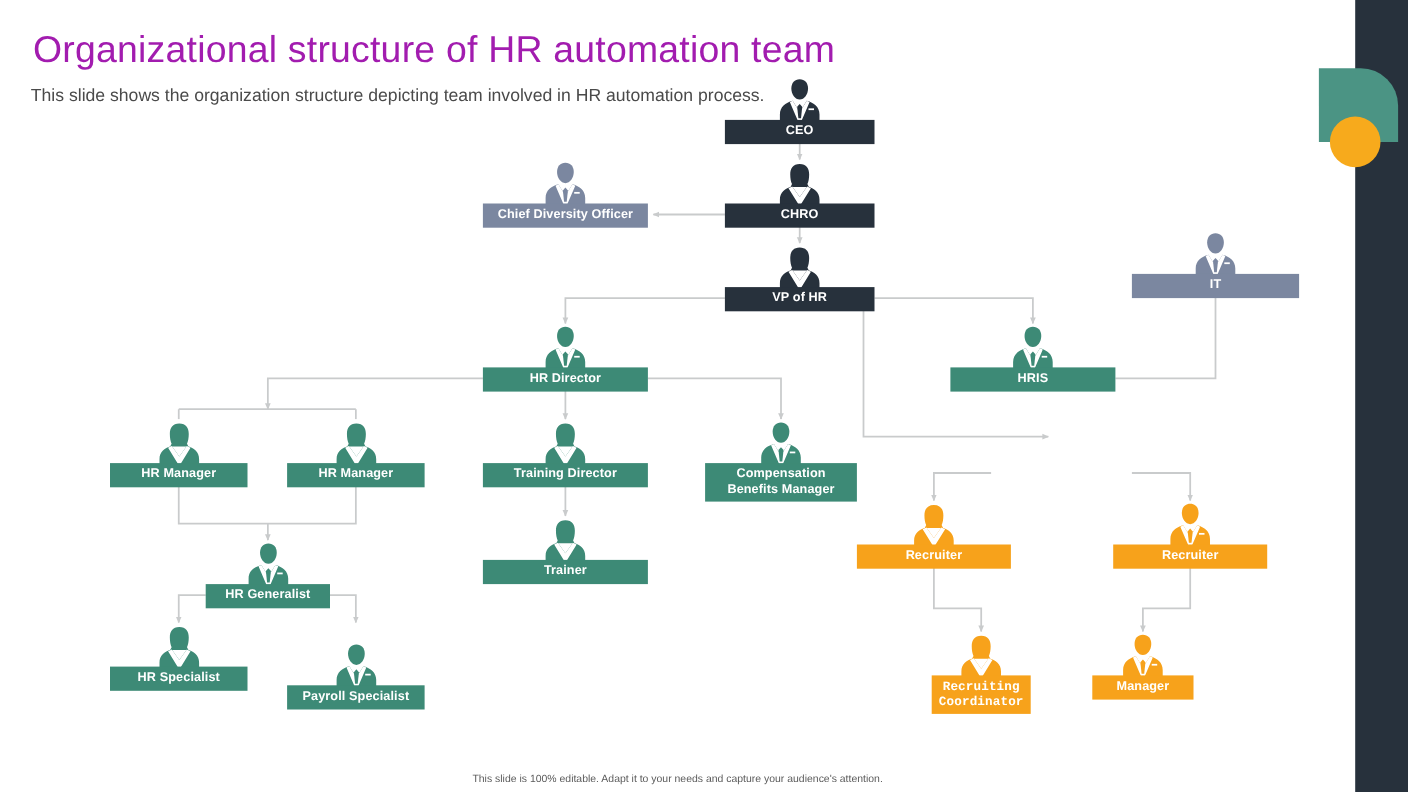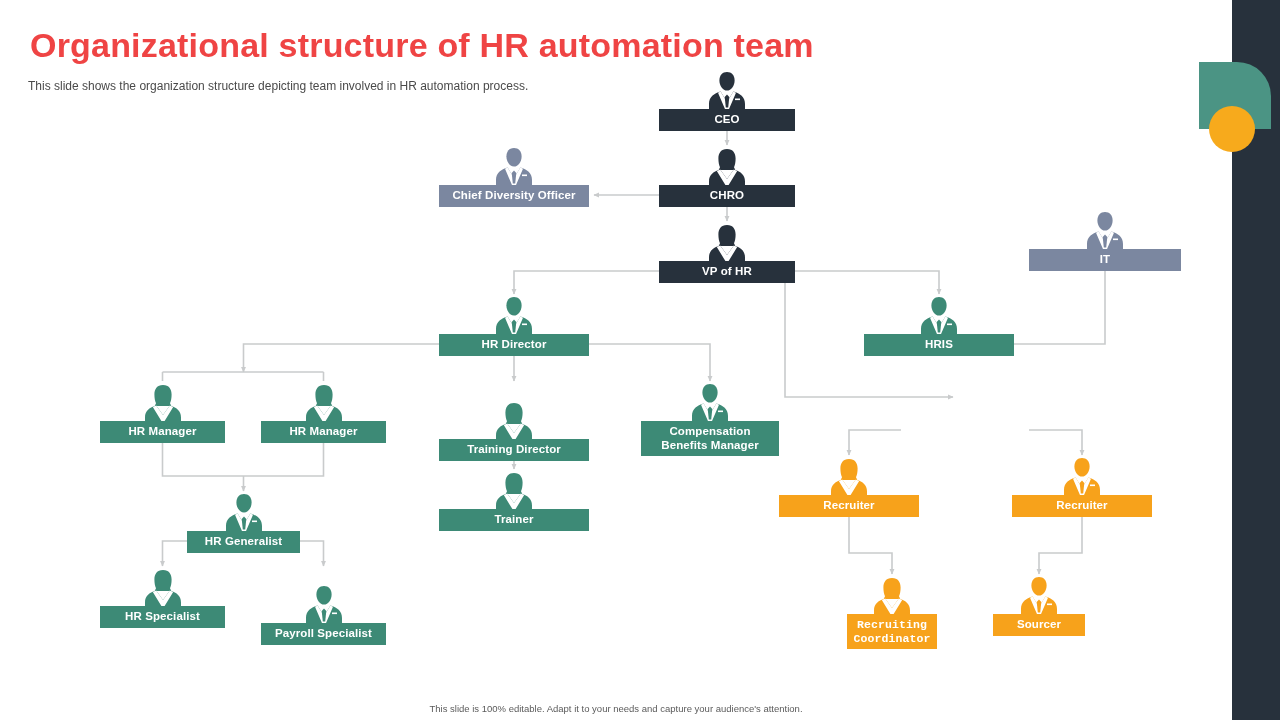--- a/index.html
+++ b/index.html
@@ -36,29 +36,29 @@
     width: 46px; height: 46px;
     border-radius: 50%;
     background: #f7aa1c;
   }
 
   
   .title {
     position: absolute;
     left: 30px; top: 26px;
     font-size: 34px;
-    font-weight: 700;
+    font-weight: 400;
     letter-spacing: 0.2px;
-    color: #ef4444;
+    color: #a21caf;
     white-space: nowrap;
   }
   .subtitle {
     position: absolute;
     left: 28px; top: 79px;
-    font-size: 12px;
+    font-size: 16px;
     color: #4a4a4a;
     white-space: nowrap;
   }
   .footer {
     position: absolute;
     left: 0; top: 703px;
     width: 1232px;
     text-align: center;
     font-size: 9.5px;
     color: #5b5b5b;
@@ -242,21 +242,21 @@
       <div class="node c-teal" style="left: 261px; top: 382px; width: 125px;">
         <svg width="44" height="40" viewBox="0 0 44 40" class="fig">
           <g fill="#3d8a76">
             <path d="M22 3c-6.1 0-8.6 4.1-8.6 9.6 0 3.6.6 6.6 1.6 8.7l-1.3 2.6h16.6l-1.3-2.6c1-2.1 1.6-5.1 1.6-8.7C30.6 7.1 28.1 3 22 3z"></path>
             <path d="M15.2 23.5C8.6 25.2 4 28.9 4 35.4V40h36v-4.6c0-6.5-4.6-10.2-11.2-11.9L22 33z"></path>
             <path fill="#ffffff" d="M15.2 23.5L22 33l6.8-9.5 3.4 1.6L23 40h-2L11.8 25.1z"></path>
           </g>
         </svg>
         <div class="box" style="width: 125px; height: 22px;">HR Manager</div>
       </div>
-      <div class="node c-teal" style="left: 439px; top: 400px; width: 150px;">
+      <div class="node c-teal" style="left: 439px; top: 382px; width: 150px;">
         <svg width="44" height="40" viewBox="0 0 44 40" class="fig">
           <g fill="#3d8a76">
             <path d="M22 3c-6.1 0-8.6 4.1-8.6 9.6 0 3.6.6 6.6 1.6 8.7l-1.3 2.6h16.6l-1.3-2.6c1-2.1 1.6-5.1 1.6-8.7C30.6 7.1 28.1 3 22 3z"></path>
             <path d="M15.2 23.5C8.6 25.2 4 28.9 4 35.4V40h36v-4.6c0-6.5-4.6-10.2-11.2-11.9L22 33z"></path>
             <path fill="#ffffff" d="M15.2 23.5L22 33l6.8-9.5 3.4 1.6L23 40h-2L11.8 25.1z"></path>
           </g>
         </svg>
         <div class="box" style="width: 150px; height: 22px;">Training Director</div>
       </div>
       <div class="node c-teal" style="left: 641px; top: 382px; width: 138px;">
@@ -352,18 +352,18 @@
       <div class="node c-amber" style="left: 993px; top: 575px; width: 92px;">
         <svg width="44" height="40" viewBox="0 0 44 40" class="fig">
           <g fill="#f7a21b">
             <path d="M22 2c-4.6 0-7.6 3.2-7.6 8.4 0 5.2 3.4 10.1 7.6 10.1s7.6-4.9 7.6-10.1C29.6 5.2 26.6 2 22 2z"></path>
             <path d="M15.6 21.6C9 23.4 4 27.2 4 34v6h36v-6c0-6.8-5-10.6-11.6-12.4L22 32z"></path>
             <path fill="#ffffff" d="M15.6 21.6L22 32l6.4-10.4 2.6 1.2L23.6 40h-3.2L13 22.8z"></path>
             <path d="M22 24.5l2.3 2.6-1.1 10.4h-2.4l-1.1-10.4z"></path>
             <rect x="30" y="28.5" width="5" height="1.6" fill="#ffffff"></rect>
           </g>
         </svg>
-        <div class="box" style="width: 92px; height: 22px;">Sourcer</div>
+        <div class="box" style="width: 92px; height: 22px;">Manager</div>
       </div>
     </div>
 
   <div class="footer">This slide is 100% editable.  Adapt it to your needs and capture your audience's attention.</div>
 </div>
 
 </body></html>

